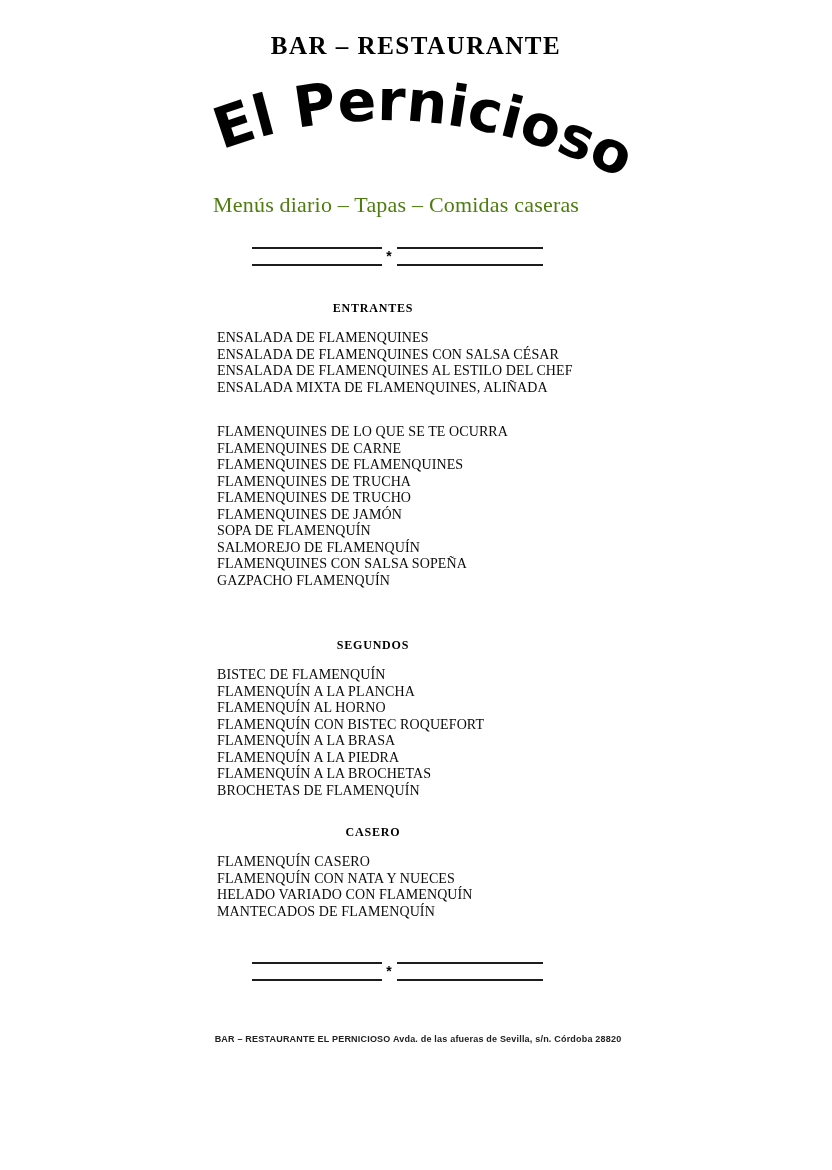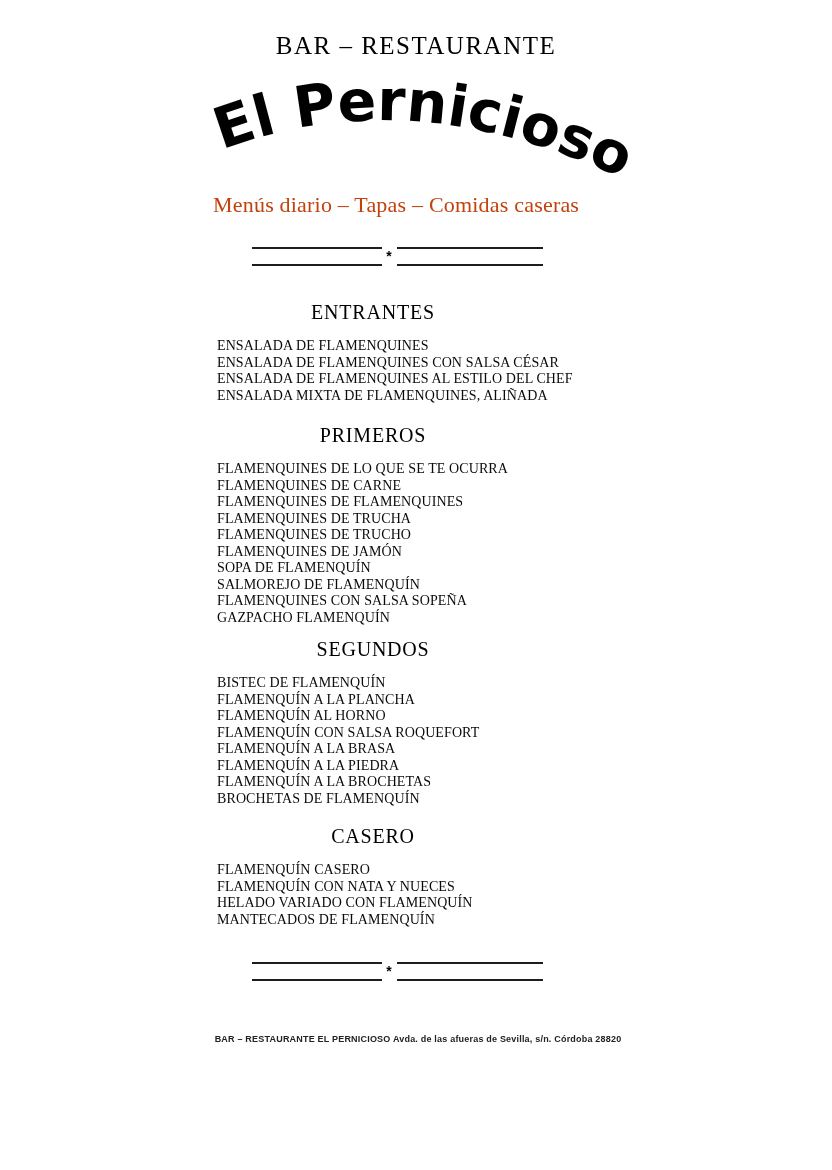--- a/index.html
+++ b/index.html
@@ -15,21 +15,21 @@
     overflow: hidden;
   }
   .header-title {
     position: absolute;
     top: 32px;
     left: 0;
     width: 100%;
     text-align: center;
     font-family: "Liberation Serif", serif;
     font-size: 25px;
-    font-weight: 400;
+    font-weight: 700;
     letter-spacing: 1.5px;
     color: #000;
   }
   .logo-svg {
     position: absolute;
     top: 66px;
     left: 0;
     width: 832px;
     height: 150px;
   }
@@ -39,21 +39,21 @@
     font-size: 57px;
     fill: #000;
   }
   .subtitle {
     position: absolute;
     top: 192px;
     left: 213px;
     font-family: "Liberation Serif", serif;
     font-size: 22px;
     letter-spacing: 0.2px;
-    color: #c2410c;
+    color: #4d7c0f;
     white-space: nowrap;
   }
   .divider {
     position: absolute;
     height: 20px;
     width: 100%;
     left: 0;
   }
   .divider .seg {
     position: absolute;
@@ -82,22 +82,22 @@
     left: 217px;
     width: 312px;
   }
   .section-entrantes { top: 301px; }
   .section-primeros  { top: 424px; }
   .section-segundos  { top: 638px; }
   .section-postres   { top: 825px; }
   .section-title {
     text-align: center;
     font-family: "Liberation Serif", serif;
-    font-weight: 400;
-    font-size: 20px;
+    font-weight: 700;
+    font-size: 12px;
     letter-spacing: 0.8px;
     color: #000;
     margin-bottom: 14px;
   }
   .menu-items { list-style: none; }
   .menu-items .menu-item {
     font-family: Liberation Serif, serif;
     font-size: 14px;
     line-height: 16.5px;
     letter-spacing: 0.1px;
@@ -146,42 +146,41 @@
     <div class="section-title">ENTRANTES</div>
     <div class="menu-items">
         <div class="menu-item">ENSALADA DE FLAMENQUINES</div>
         <div class="menu-item">ENSALADA DE FLAMENQUINES CON SALSA CÉSAR</div>
         <div class="menu-item">ENSALADA DE FLAMENQUINES AL ESTILO DEL CHEF</div>
         <div class="menu-item">ENSALADA MIXTA DE FLAMENQUINES, ALIÑADA</div>
       </div>
   </div>
 
   <div class="menu-section section-primeros">
-    <div class="section-title">PRIMEROS</div>
     <div class="menu-items">
         <div class="menu-item">FLAMENQUINES DE LO QUE SE TE OCURRA</div>
         <div class="menu-item">FLAMENQUINES DE CARNE</div>
         <div class="menu-item">FLAMENQUINES DE FLAMENQUINES</div>
         <div class="menu-item">FLAMENQUINES DE TRUCHA</div>
         <div class="menu-item">FLAMENQUINES DE TRUCHO</div>
         <div class="menu-item">FLAMENQUINES DE JAMÓN</div>
         <div class="menu-item">SOPA DE FLAMENQUÍN</div>
         <div class="menu-item">SALMOREJO DE FLAMENQUÍN</div>
         <div class="menu-item">FLAMENQUINES CON SALSA SOPEÑA</div>
         <div class="menu-item">GAZPACHO FLAMENQUÍN</div>
       </div>
   </div>
 
   <div class="menu-section section-segundos">
     <div class="section-title">SEGUNDOS</div>
     <div class="menu-items">
         <div class="menu-item">BISTEC DE FLAMENQUÍN</div>
         <div class="menu-item">FLAMENQUÍN A LA PLANCHA</div>
         <div class="menu-item">FLAMENQUÍN AL HORNO</div>
-        <div class="menu-item">FLAMENQUÍN CON SALSA ROQUEFORT</div>
+        <div class="menu-item">FLAMENQUÍN CON BISTEC ROQUEFORT</div>
         <div class="menu-item">FLAMENQUÍN A LA BRASA</div>
         <div class="menu-item">FLAMENQUÍN A LA PIEDRA</div>
         <div class="menu-item">FLAMENQUÍN A LA BROCHETAS</div>
         <div class="menu-item">BROCHETAS DE FLAMENQUÍN</div>
       </div>
   </div>
 
   <div class="menu-section section-postres">
     <div class="section-title">CASERO</div>
     <div class="menu-items">

